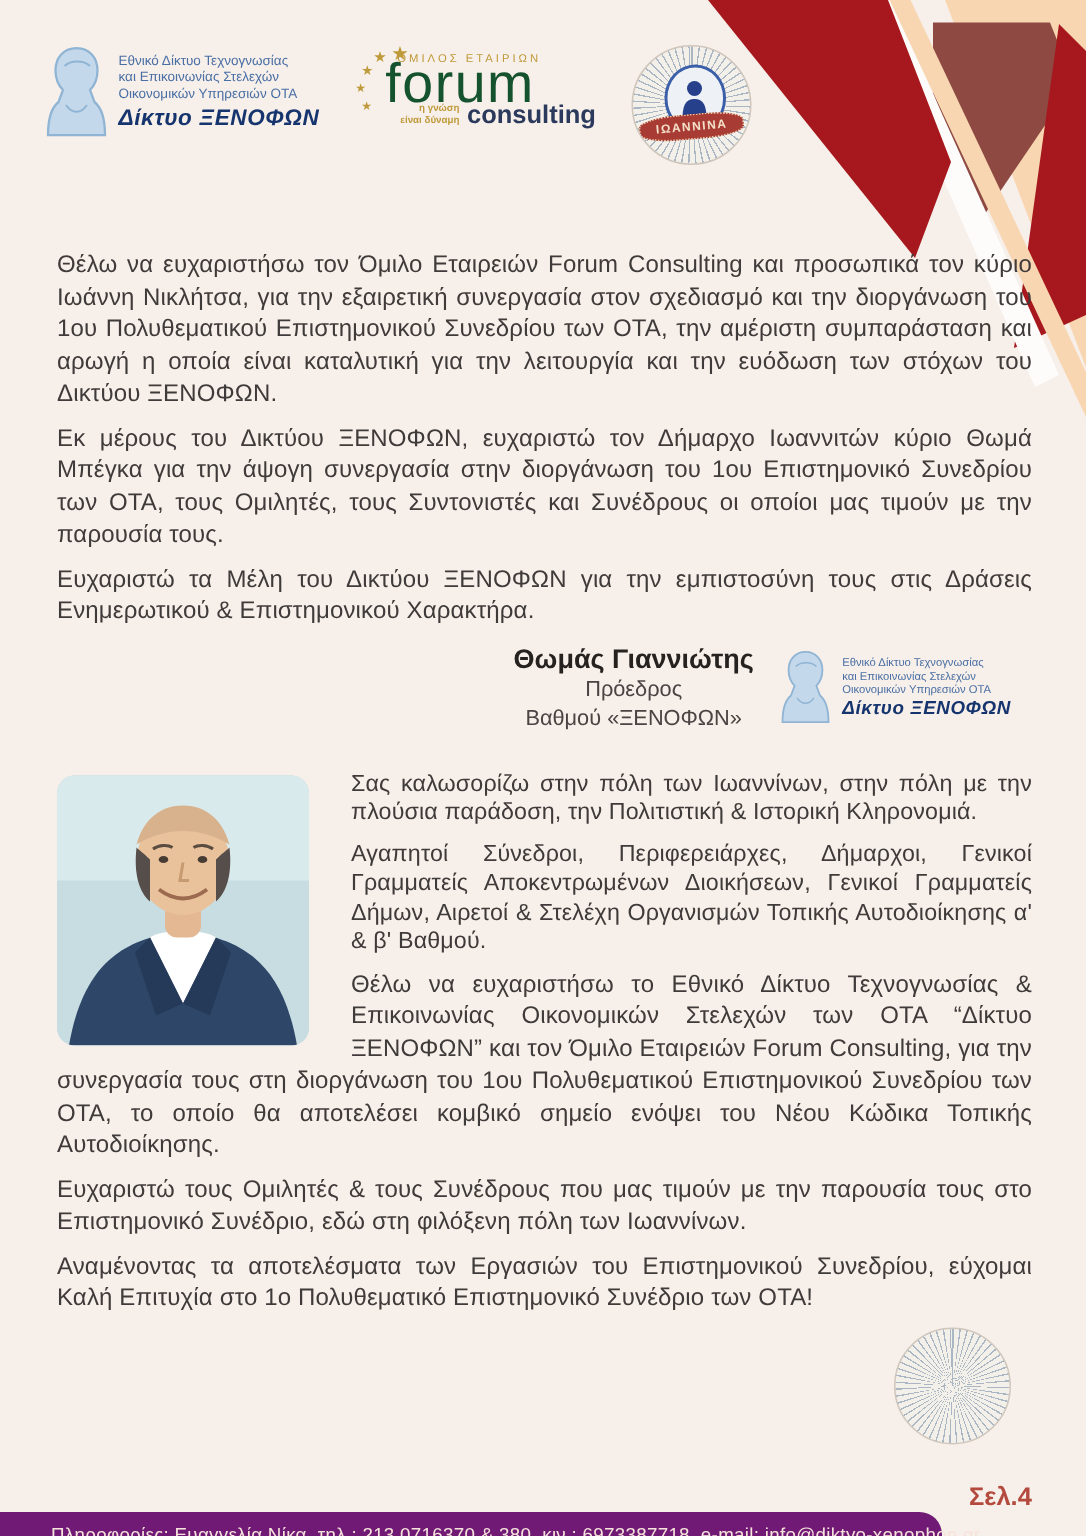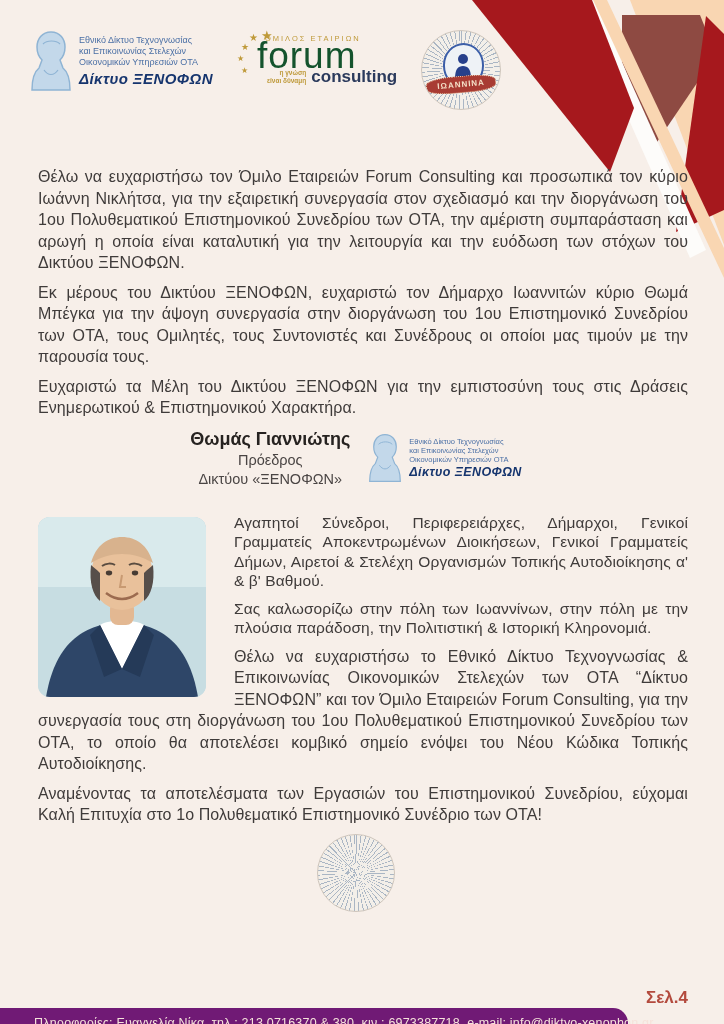--- a/index.html
+++ b/index.html
@@ -39,21 +39,21 @@
     background:#eef2f6;border:2px solid #3b5ea8;display:flex;align-items:center;justify-content:center;}
   .seal .band{position:absolute;left:5%;right:5%;top:58%;height:19%;background:#a83b33;
     border:1px dotted #e8c9a8;border-radius:38%;transform:rotate(-5deg);
     display:flex;align-items:center;justify-content:center;
     color:#f4e0c8;font-size:8px;font-weight:bold;letter-spacing:1px;}
   
   .content{position:absolute;left:38px;width:650px;top:166px;}
   p.body{margin:0 0 8px 0;text-align:justify;font-size:16px;line-height:21.5px;letter-spacing:.1px;}
   p.side{font-size:15.5px;line-height:19.5px;}
   p.clearp{clear:both;}
-  .sig-row{display:flex;justify-content:center;align-items:center;gap:18px;margin:4px 14px 8px 0;}
+  .sig-row{display:flex;justify-content:flex-end;align-items:center;gap:18px;margin:4px 14px 8px 0;}
   .sig-block{text-align:center;}
   .sig-name{font-size:18px;font-weight:bold;color:#262220;line-height:24px;}
   .sig-title,.sig-org{font-size:14.5px;color:#4a4544;line-height:19px;}
   .mayor-sec{margin-top:24px;}
   .photo{float:left;width:168px;height:180px;border-radius:12px;overflow:hidden;margin:4px 28px 8px 0;background:#c2dbe1;}
   
   .footer-bar{position:absolute;left:0;top:1008px;width:628px;height:30px;background:#701a75;
     border-radius:0 15px 15px 0;display:flex;align-items:center;padding-left:34px;box-sizing:border-box;}
   .footer-text{color:#f6e3db;font-size:12.5px;letter-spacing:.2px;white-space:nowrap;}
   .page-num{position:absolute;left:646px;top:988px;color:#b34a3d;font-weight:bold;font-size:17px;}
@@ -115,21 +115,21 @@
 <div class="content">
 
   <p class="body">Θέλω να ευχαριστήσω τον Όμιλο Εταιρειών Forum Consulting και προσωπικά τον κύριο Ιωάννη Νικλήτσα, για την εξαιρετική συνεργασία στον σχεδιασμό και την διοργάνωση του 1ου Πολυθεματικού Επιστημονικού Συνεδρίου των ΟΤΑ, την αμέριστη συμπαράσταση και αρωγή η οποία είναι καταλυτική για την λειτουργία και την ευόδωση των στόχων του Δικτύου ΞΕΝΟΦΩΝ.</p>
   <p class="body">Εκ μέρους του Δικτύου ΞΕΝΟΦΩΝ, ευχαριστώ τον Δήμαρχο Ιωαννιτών κύριο Θωμά Μπέγκα για την άψογη συνεργασία στην διοργάνωση του 1ου Επιστημονικό Συνεδρίου των ΟΤΑ, τους Ομιλητές, τους Συντονιστές και Συνέδρους οι οποίοι μας τιμούν με την παρουσία τους.</p>
   <p class="body">Ευχαριστώ τα Μέλη του Δικτύου ΞΕΝΟΦΩΝ για την εμπιστοσύνη τους στις Δράσεις Ενημερωτικού &amp; Επιστημονικού Χαρακτήρα.</p>
 
   <div class="sig-row">
     <div class="sig-block">
       <div class="sig-name">Θωμάς Γιαννιώτης</div>
       <div class="sig-title">Πρόεδρος</div>
-      <div class="sig-org">Δικτύου «ΞΕΝΟΦΩΝ»</div>
+      <div class="sig-org">Βαθμού «ΞΕΝΟΦΩΝ»</div>
     </div>
     <div class="xen-logo mini">
       <svg width="34" height="50" viewBox="0 0 42 62">
         <path d="M21,2 C30,2 35,9 35,17 C35,23 33,27 30,30 L33,38 C38,42 40,50 40,60 L2,60 C2,50 4,42 9,38 L12,30 C9,27 7,23 7,17 C7,9 12,2 21,2 Z" fill="#c3d8ea" stroke="#8fb4d4" stroke-width="1.5"></path>
         <path d="M13,14 C17,10 26,10 30,14 M14,40 C18,46 24,46 28,40" fill="none" stroke="#8fb4d4" stroke-width="1.2"></path>
       </svg>
       <div class="xen-text">
         <div class="l">Εθνικό Δίκτυο Τεχνογνωσίας</div>
         <div class="l">και Επικοινωνίας Στελεχών</div>
         <div class="l">Οικονομικών Υπηρεσιών ΟΤΑ</div>
@@ -152,23 +152,24 @@
         <path d="M53,48 C51,66 55,78 62,84 L62,56 C58,52 55,50 53,48 Z" fill="#564e4a"></path>
         <path d="M115,48 C117,66 113,78 106,84 L106,56 C110,52 113,50 115,48 Z" fill="#564e4a"></path>
         <path d="M53,46 C58,28 70,20 84,20 C98,20 110,28 115,46 C105,40 95,37 84,37 C73,37 63,40 53,46 Z" fill="#d8b28d"></path>
         <ellipse cx="71" cy="56" rx="3.2" ry="2.4" fill="#473c34"></ellipse>
         <ellipse cx="97" cy="56" rx="3.2" ry="2.4" fill="#473c34"></ellipse>
         <path d="M64,49 C68,46 74,46 77,48 M91,48 C94,46 100,46 104,49" stroke="#5a4c40" stroke-width="2" fill="none"></path>
         <path d="M84,58 L82,70 L88,70" stroke="#c89a72" stroke-width="2" fill="none"></path>
         <path d="M68,76 Q84,88 100,76" stroke="#9c6b4f" stroke-width="2.5" fill="none"></path>
       </svg>
     </div>
+    <p class="body side">Σας καλωσορίζω στην πόλη των Ιωαννίνων, στην πόλη με την πλούσια παράδοση, την Πολιτιστική &amp; Ιστορική Κληρονομιά.</p>
     <p class="body side">Αγαπητοί Σύνεδροι, Περιφερειάρχες, Δήμαρχοι, Γενικοί Γραμματείς Αποκεντρωμένων Διοικήσεων, Γενικοί Γραμματείς Δήμων, Αιρετοί &amp; Στελέχη Οργανισμών Τοπικής Αυτοδιοίκησης α' &amp; β' Βαθμού.</p>
-    <p class="body side">Σας καλωσορίζω στην πόλη των Ιωαννίνων, στην πόλη με την πλούσια παράδοση, την Πολιτιστική &amp; Ιστορική Κληρονομιά.</p>
     <p class="body">Θέλω να ευχαριστήσω το Εθνικό Δίκτυο Τεχνογνωσίας &amp; Επικοινωνίας Οικονομικών Στελεχών των ΟΤΑ “Δίκτυο ΞΕΝΟΦΩΝ” και τον Όμιλο Εταιρειών Forum Consulting, για την συνεργασία τους στη διοργάνωση του 1ου Πολυθεματικού Επιστημονικού Συνεδρίου των ΟΤΑ, το οποίο θα αποτελέσει κομβικό σημείο ενόψει του Νέου Κώδικα Τοπικής Αυτοδιοίκησης.</p>
+    <p class="body">Ευχαριστώ τους Ομιλητές &amp; τους Συνέδρους που μας τιμούν με την παρουσία τους στο Επιστημονικό Συνέδριο, εδώ στη φιλόξενη πόλη των Ιωαννίνων.</p>
     <p class="body">Αναμένοντας τα αποτελέσματα των Εργασιών του Επιστημονικού Συνεδρίου, εύχομαι Καλή Επιτυχία στο 1ο Πολυθεματικό Επιστημονικό  Συνέδριο των ΟΤΑ!</p>
 
     <div class="sig-row">
 
       <div class="seal seal-sm">
         
         
       </div>
     </div>
   </div>

